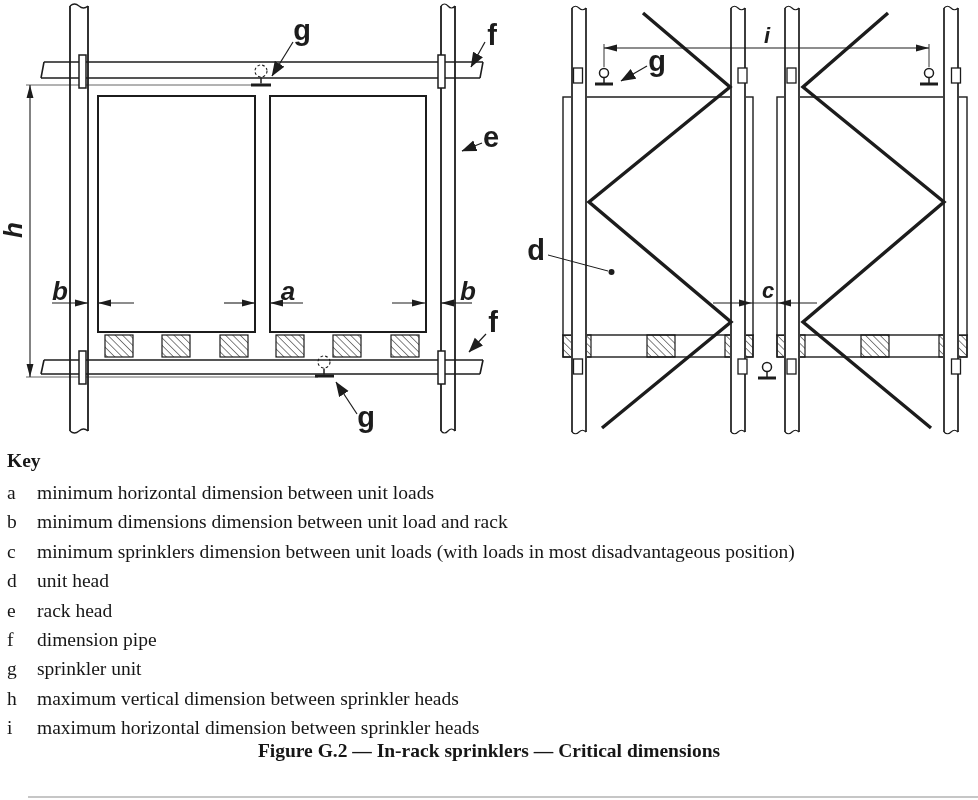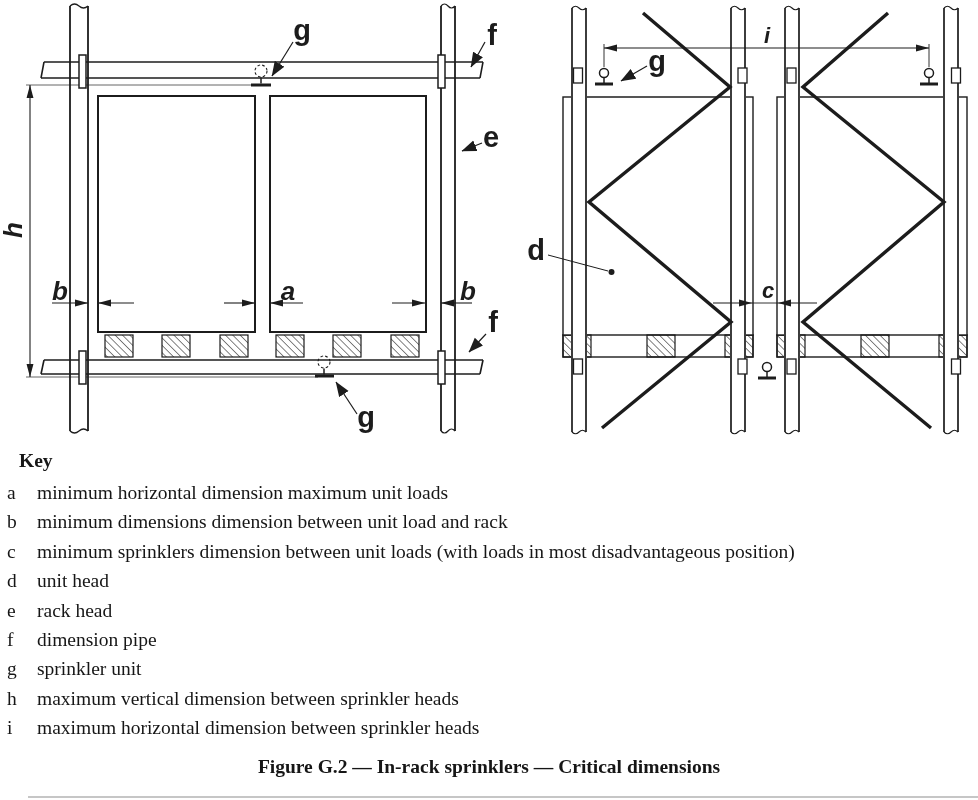--- a/index.html
+++ b/index.html
@@ -7,27 +7,27 @@
         font-family:"Liberation Serif",serif;color:#161616;}
   .figure-svg{position:absolute;left:0;top:0;}
 
   
   .cal{font:700 29px "Liberation Sans",sans-serif;fill:#1c1c1c;}
   .dim{font:italic 700 26px "Liberation Sans",sans-serif;fill:#1c1c1c;}
   .dimsm{font:italic 700 22px "Liberation Sans",sans-serif;fill:#1c1c1c;}
 
   
   .key{position:absolute;left:7px;top:450px;width:964px;font-size:19.5px;line-height:22px;}
-  .key-title{font-weight:bold;margin:0 0 10px 12px;}
+  .key-title{font-weight:bold;margin:0 0 10px 0;}
   .key-row{display:flex;margin-bottom:7.4px;}
   .key-letter{width:30px;flex:0 0 30px;}
   .key-text{flex:1;}
 
   
-  .caption{position:absolute;left:0;top:756px;width:978px;text-align:center;
+  .caption{position:absolute;left:0;top:740px;width:978px;text-align:center;
            font-weight:bold;font-size:19.5px;}
 
   .page-edge-line{position:absolute;left:28px;right:0;top:796px;height:2px;background:#c6c6c6;}
 </style>
 </head>
 <body>
 
 <div class="page">
 
   <svg class="figure-svg" width="978" height="446" viewBox="0 0 978 446">
@@ -219,21 +219,21 @@
         <line x1="752" y1="303" x2="778" y2="303" stroke-width="0.9"></line>
       </g>
       <text class="dimsm" x="768" y="298" text-anchor="middle" stroke="none" fill="#1c1c1c">c</text>
     </g>
   </svg>
 
   <div class="key">
     <p class="key-title">Key</p>
     <div class="key-row">
       <span class="key-letter">a</span>
-      <span class="key-text">minimum horizontal dimension maximum unit loads</span>
+      <span class="key-text">minimum horizontal dimension between unit loads</span>
     </div>
     <div class="key-row">
       <span class="key-letter">b</span>
       <span class="key-text">minimum dimensions dimension between unit load and rack</span>
     </div>
     <div class="key-row">
       <span class="key-letter">c</span>
       <span class="key-text">minimum sprinklers dimension between unit loads (with loads in most disadvantageous position)</span>
     </div>
     <div class="key-row">

